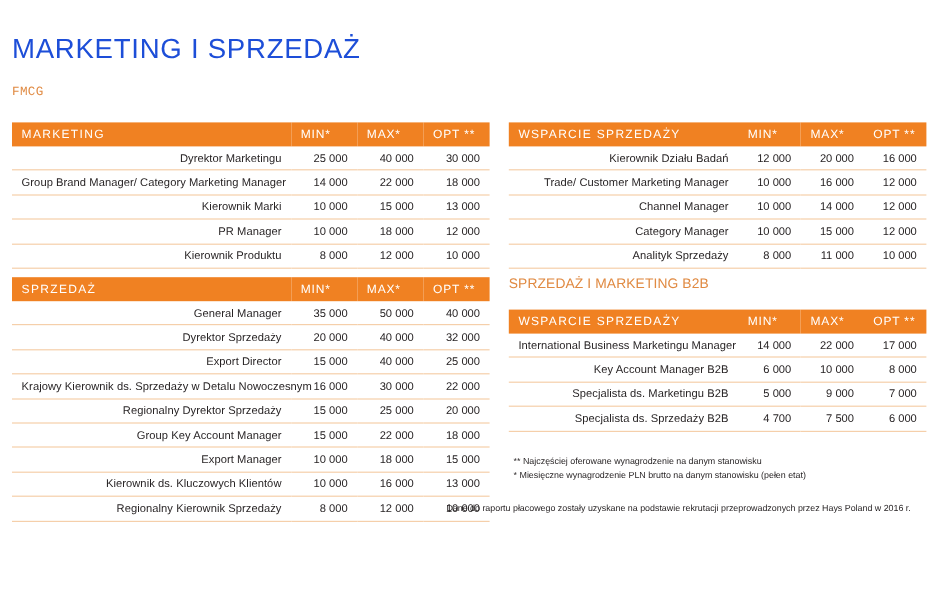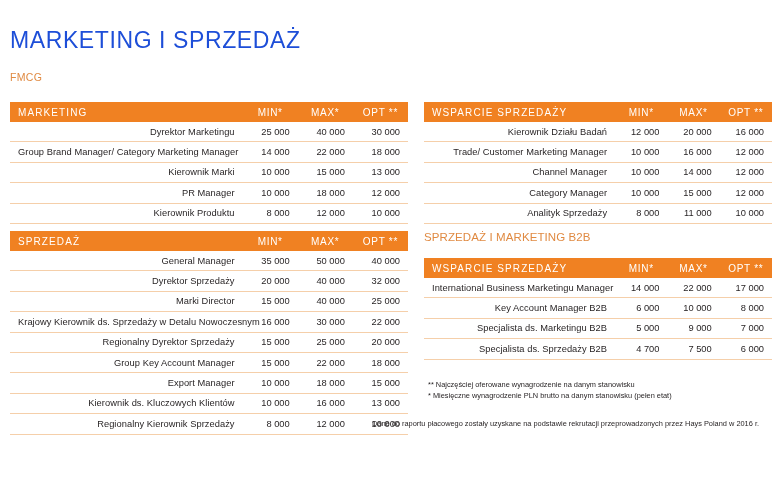--- a/index.html
+++ b/index.html
@@ -28,39 +28,39 @@
     white-space: nowrap;
   }
 
   .section-label {
     position: absolute;
     font-size: 10.5px;
     color: #e08a42;
     letter-spacing: 0.3px;
     white-space: nowrap;
   }
-  .section-label.fmcg { left: 10px; top: 71px; }
+  .section-label.fmcg { left: 10px; top: 71px; font-family: Liberation Mono, monospace; }
   .section-label.b2b  { left: 424px; top: 231px; letter-spacing: 0.1px; font-size: 11.5px;}
 
   
   .tbl {
     position: absolute;
     border-collapse: collapse;
     table-layout: fixed;
     font-size: 9.3px;
   }
   .tbl thead th {
     background: #f08122;
     color: #ffffff;
     font-weight: 400;
     font-size: 10px;
     letter-spacing: 0.7px;
     height: 20px;
     padding: 0 8px;
-    text-align: center;
+    text-align: left;
     vertical-align: middle;
     white-space: nowrap;
   }
   .tbl thead th.lbl {
     text-align: left;
     letter-spacing: 1.1px;
   }
   .tbl tbody td {
     height: 19.4px;
     padding: 0 8px;
@@ -190,21 +190,21 @@
         <td>50 000</td>
         <td>40 000</td>
       </tr>
       <tr>
         <td class="lbl">Dyrektor Sprzedaży</td>
         <td>20 000</td>
         <td>40 000</td>
         <td>32 000</td>
       </tr>
       <tr>
-        <td class="lbl">Marki Director</td>
+        <td class="lbl">Export Director</td>
         <td>15 000</td>
         <td>40 000</td>
         <td>25 000</td>
       </tr>
       <tr>
         <td class="lbl">Krajowy Kierownik ds. Sprzedaży w Detalu Nowoczesnym</td>
         <td>16 000</td>
         <td>30 000</td>
         <td>22 000</td>
       </tr>

